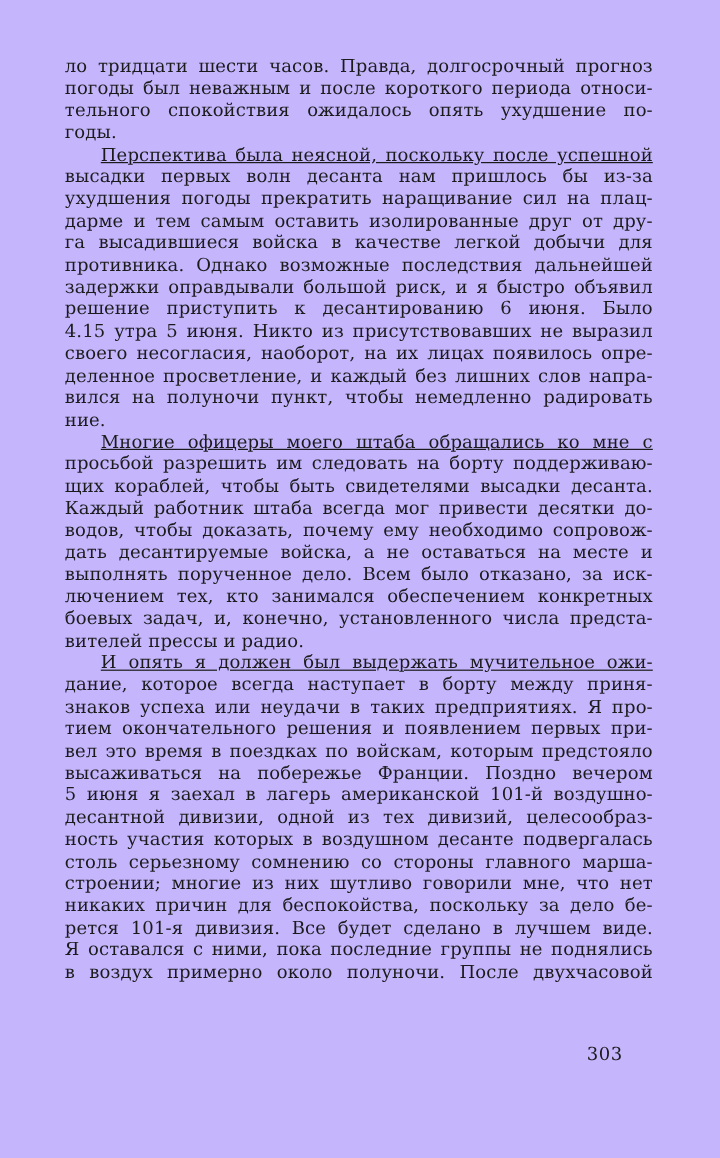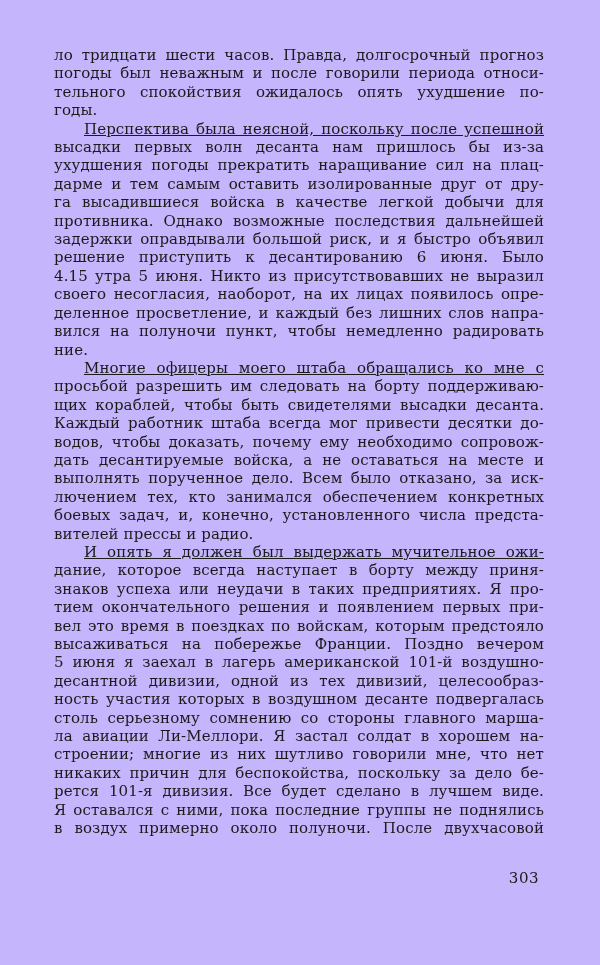--- a/index.html
+++ b/index.html
@@ -34,34 +34,34 @@
   .text-line.para-end {
     text-align-last: left;
   }
   .text-line.indent {
     text-indent: 30px;
     text-decoration: underline;
   }
   .page-number {
     position: absolute;
     top: 869px;
-    right: 61px;
+    right: 81px;
     font-size: 15px;
     letter-spacing: 0.5px;
     color: #1b1b1b;
     text-align: center;
   }
 </style>
 </head>
 <body>
 
 <div class="page" style="background: #c4b5fd; color: rgb(27, 27, 27);">
   <div class="text-block">
       <div class="text-line">ло тридцати шести часов. Правда, долгосрочный прогноз</div>
-      <div class="text-line">погоды был неважным и после говорили периода относи-</div>
+      <div class="text-line">погоды был неважным и после короткого периода относи-</div>
       <div class="text-line">тельного спокойствия ожидалось опять ухудшение по-</div>
       <div class="text-line para-end">годы.</div>
       <div class="text-line indent">Перспектива была неясной, поскольку после успешной</div>
       <div class="text-line">высадки первых волн десанта нам пришлось бы из-за</div>
       <div class="text-line">ухудшения погоды прекратить наращивание сил на плац-</div>
       <div class="text-line">дарме и тем самым оставить изолированные друг от дру-</div>
       <div class="text-line">га высадившиеся войска в качестве легкой добычи для</div>
       <div class="text-line">противника. Однако возможные последствия дальнейшей</div>
       <div class="text-line">задержки оправдывали большой риск, и я быстро объявил</div>
       <div class="text-line">решение приступить к десантированию 6 июня. Было</div>
@@ -83,21 +83,20 @@
       <div class="text-line indent">И опять я должен был выдержать мучительное ожи-</div>
       <div class="text-line">дание, которое всегда наступает в борту между приня-</div>
       <div class="text-line">знаков успеха или неудачи в таких предприятиях. Я про-</div>
       <div class="text-line">тием окончательного решения и появлением первых при-</div>
       <div class="text-line">вел это время в поездках по войскам, которым предстояло</div>
       <div class="text-line">высаживаться на побережье Франции. Поздно вечером</div>
       <div class="text-line">5 июня я заехал в лагерь американской 101-й воздушно-</div>
       <div class="text-line">десантной дивизии, одной из тех дивизий, целесообраз-</div>
       <div class="text-line">ность участия которых в воздушном десанте подвергалась</div>
       <div class="text-line">столь серьезному сомнению со стороны главного марша-</div>
-      <div class="text-line">ла авиации Ли-Меллори. Я застал солдат в хорошем на-</div>
       <div class="text-line">строении; многие из них шутливо говорили мне, что нет</div>
       <div class="text-line">никаких причин для беспокойства, поскольку за дело бе-</div>
       <div class="text-line">рется 101-я дивизия. Все будет сделано в лучшем виде.</div>
       <div class="text-line">Я оставался с ними, пока последние группы не поднялись</div>
       <div class="text-line">в воздух примерно около полуночи. После двухчасовой</div>
     </div>
   <div class="page-number">303</div>
 </div>
 
 </body></html>

